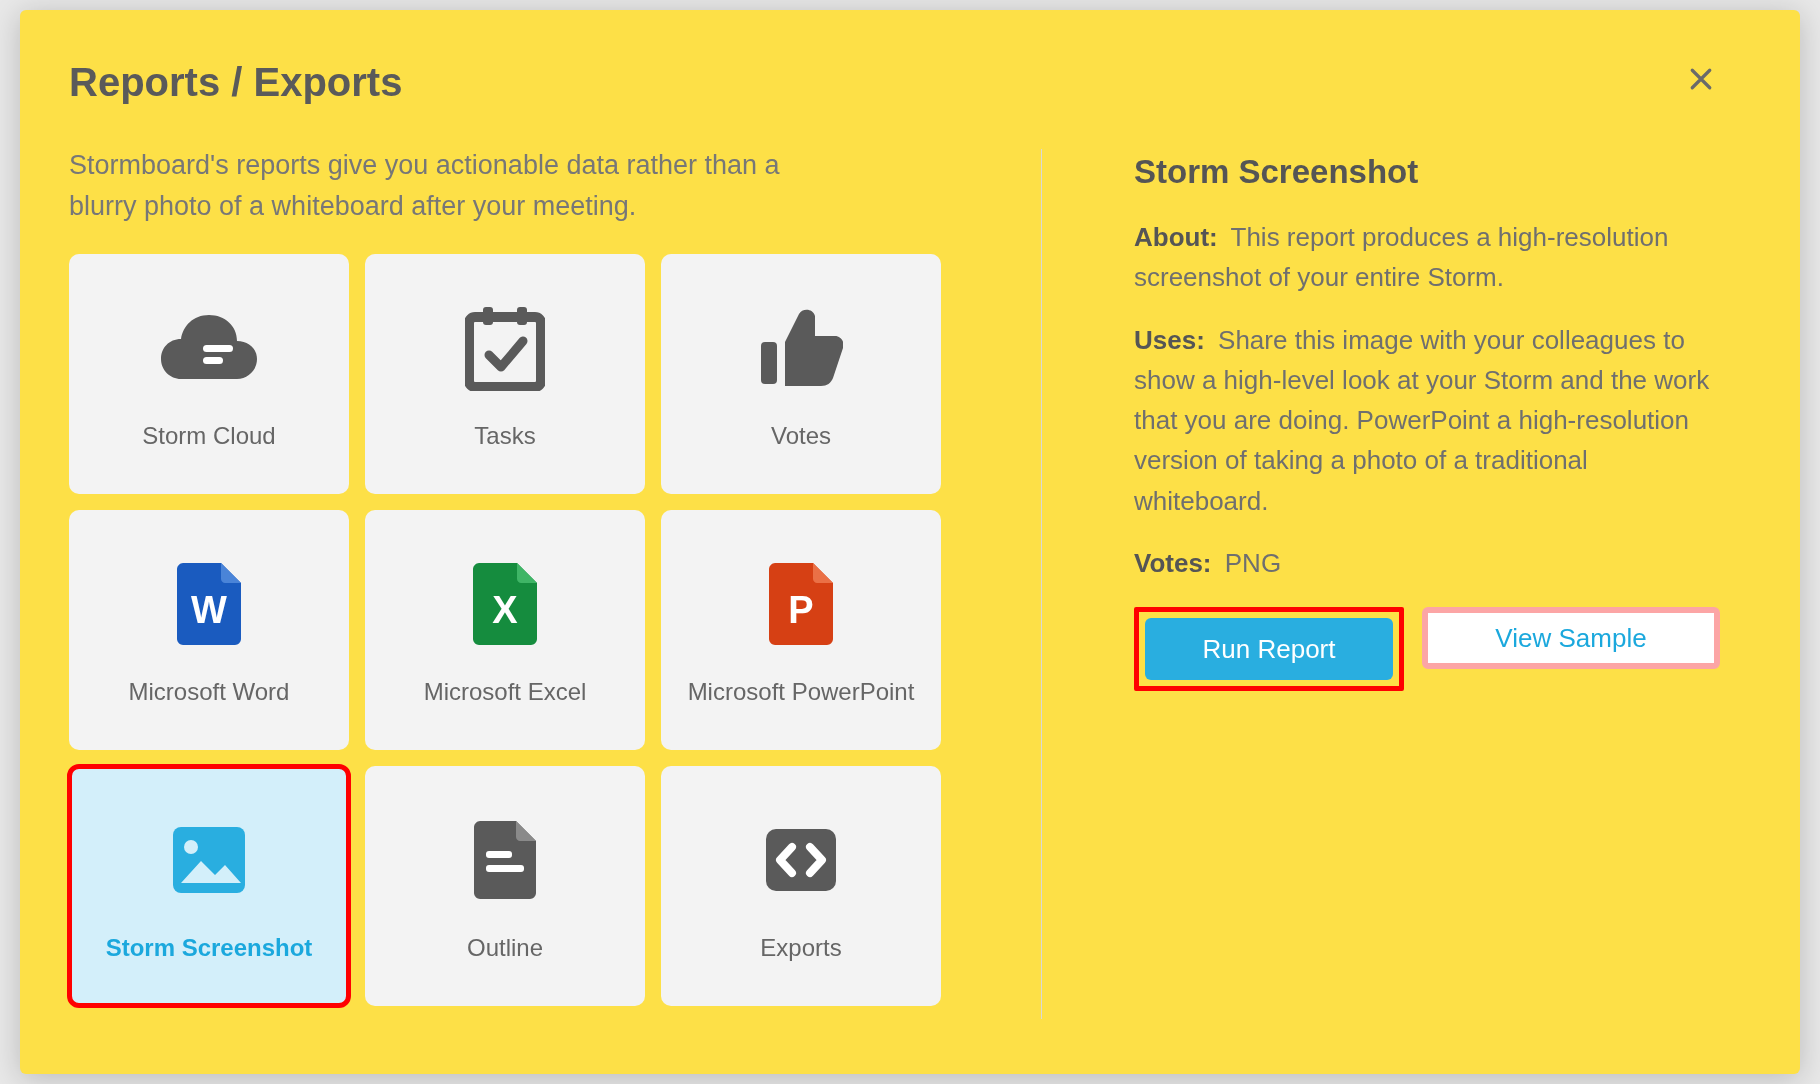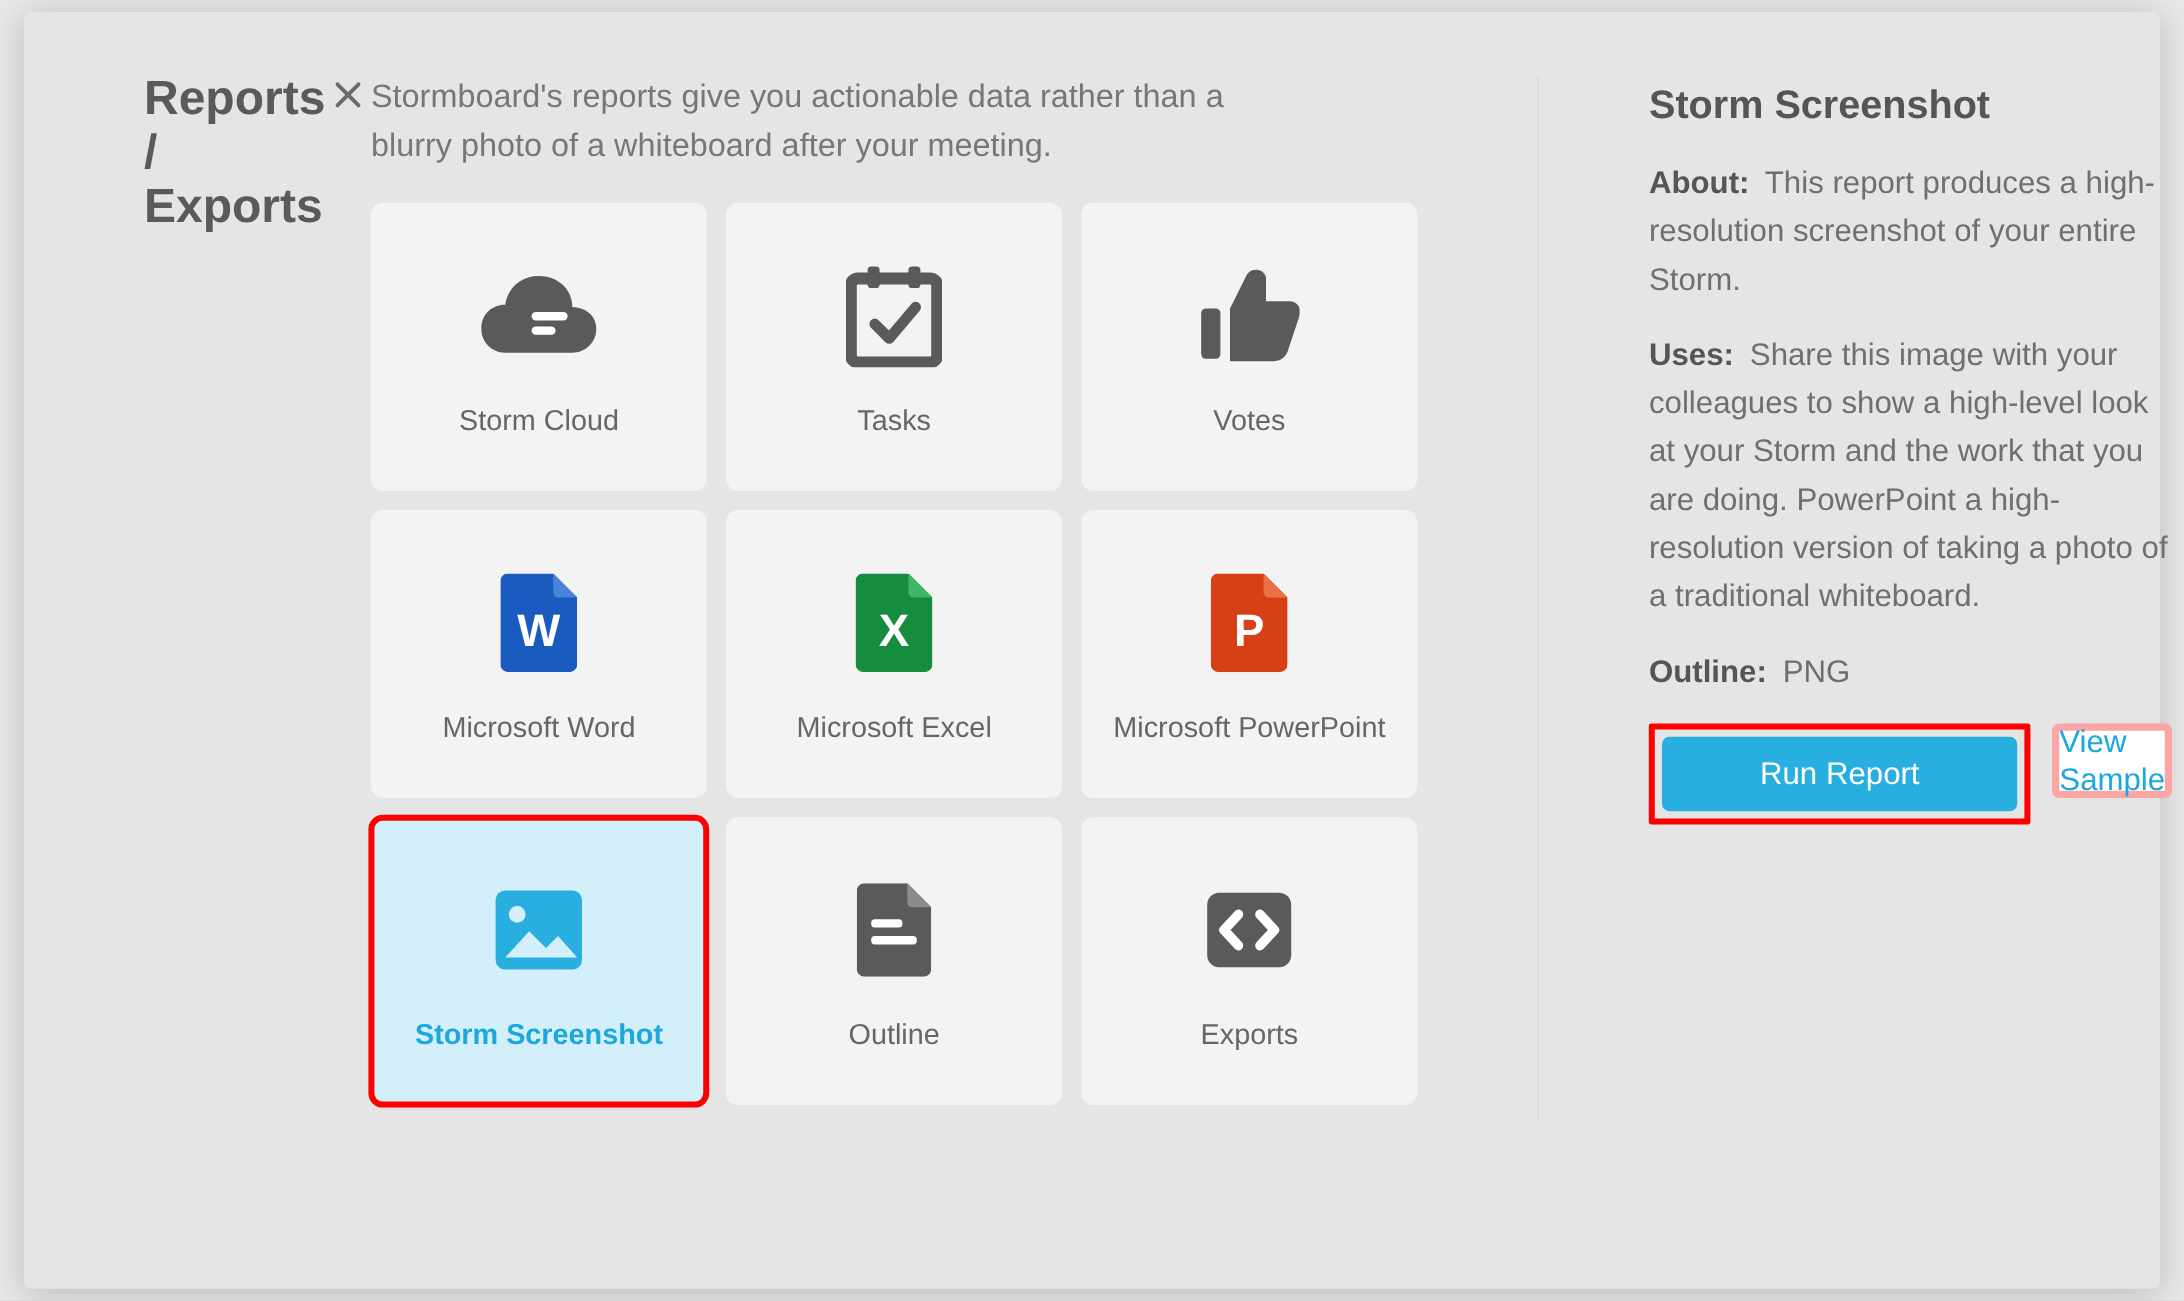--- a/index.html
+++ b/index.html
@@ -15,26 +15,26 @@
     position: absolute;
     inset: 0;
     background: #e8e8e8;
   }
   .modal {
     position: absolute;
     top: 10px;
     left: 20px;
     right: 20px;
     bottom: 10px;
-    background: #e5e5e5;
+    background: #fde047;
     border-radius: 6px;
     box-shadow: 0 4px 30px rgba(0,0,0,0.2);
-    padding: 50px 80px 40px 100px;
-    display: flex;
-    flex-direction: row;
+    padding: 50px 80px 40px 49px;
+    display: flex;
+    flex-direction: column;
   }
   .modal-header {
     display: flex;
     justify-content: space-between;
     align-items: flex-start;
     margin-bottom: 40px;
   }
   .modal-title {
     font-size: 40px;
     font-weight: 600;
@@ -296,26 +296,26 @@
         <b>About:</b>
         <span>This report produces a high-resolution screenshot of your entire Storm.</span>
       </p>
 
       <p class="detail-row">
         <b>Uses:</b>
         <span>Share this image with your colleagues to show a high-level look at your Storm and the work that you are doing. PowerPoint a high-resolution version of taking a photo of a traditional whiteboard.</span>
       </p>
 
       <p class="detail-row">
-        <b>Outline:</b>
+        <b>Votes:</b>
         <span>PNG</span>
       </p>
 
       <div class="button-row">
         <div class="btn-primary-wrap">
-          <div class="btn btn-primary" style="width:296px">Run Report</div>
+          <div class="btn btn-primary" style="width:248px">Run Report</div>
         </div>
         <div class="btn btn-secondary">View Sample</div>
       </div>
     </div>
   </div>
 
 </div>
 
 </body></html>

